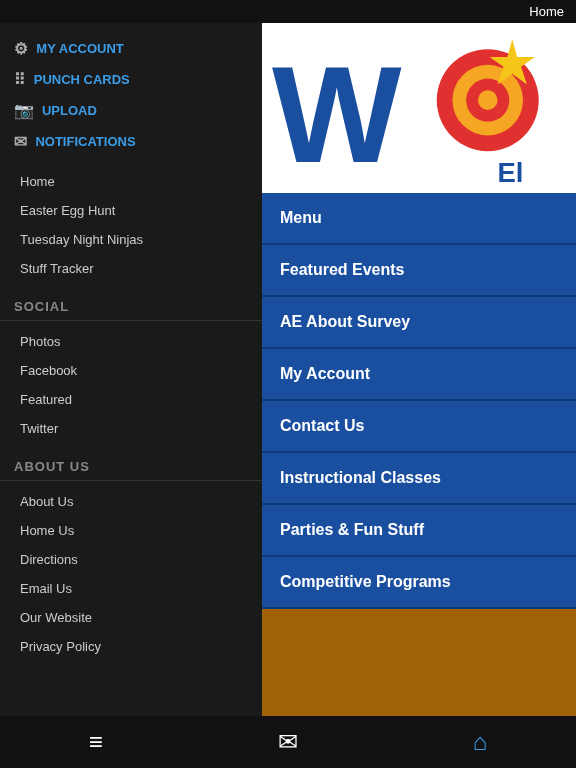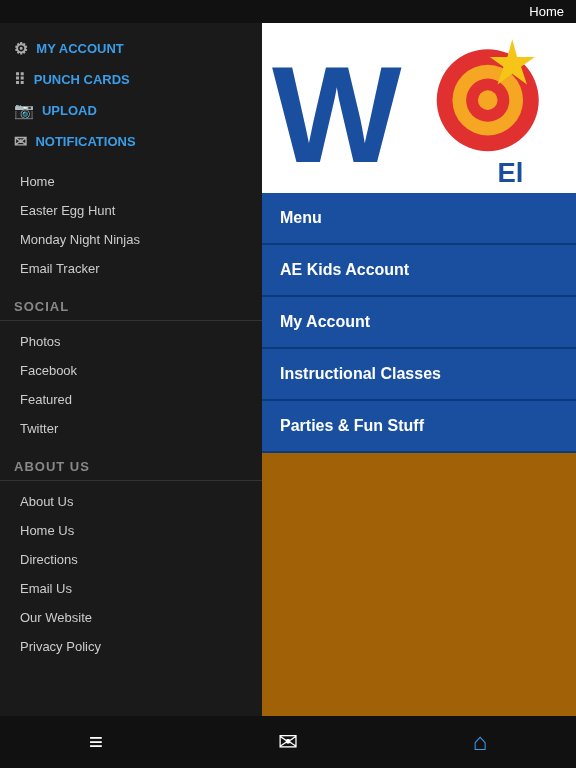--- a/index.html
+++ b/index.html
@@ -185,22 +185,22 @@
         <div class="sidebar-action">
           <span class="icon">✉</span>
           <span>NOTIFICATIONS</span>
         </div>
       </div>
 
     <div class="sidebar-nav-items">
 
     <div class="sidebar-nav-item">Home</div>
         <div class="sidebar-nav-item">Easter Egg Hunt</div>
-        <div class="sidebar-nav-item">Monday Night Ninjas</div>
-        <div class="sidebar-nav-item">Email Tracker</div>
+        <div class="sidebar-nav-item">Tuesday Night Ninjas</div>
+        <div class="sidebar-nav-item">Stuff Tracker</div>
       </div>
 
     <div class="sidebar-section-label">SOCIAL</div>
     <hr class="sidebar-divider">
     <div class="sidebar-nav-items">
 
     <div class="sidebar-nav-item">Photos</div>
         <div class="sidebar-nav-item">Facebook</div>
         <div class="sidebar-nav-item">Featured</div>
         <div class="sidebar-nav-item">Twitter</div>
@@ -235,24 +235,27 @@
           <polygon points="245,10 250,28 268,28 254,38 260,56 245,45 230,56 236,38 222,28 240,28" fill="#f5c518"></polygon>
 
           <text x="230" y="155" font-family="Arial Black, Arial" font-weight="900" font-size="28" fill="#1a4fa0">El</text>
         </svg>
       </div>
     </div>
 
     <div class="menu-list">
 
     <div class="menu-item">Menu</div>
-        <div class="menu-item">AE Kids Account</div>
+        <div class="menu-item">Featured Events</div>
+        <div class="menu-item">AE About Survey</div>
         <div class="menu-item">My Account</div>
+        <div class="menu-item">Contact Us</div>
         <div class="menu-item">Instructional Classes</div>
         <div class="menu-item">Parties &amp; Fun Stuff</div>
+        <div class="menu-item">Competitive Programs</div>
       </div>
   </div>
 </div>
 
 <div class="bottom-bar">
 
 <div class="bottom-tab">
       <span style="font-size:24px">≡</span>
     </div>
     <div class="bottom-tab">

